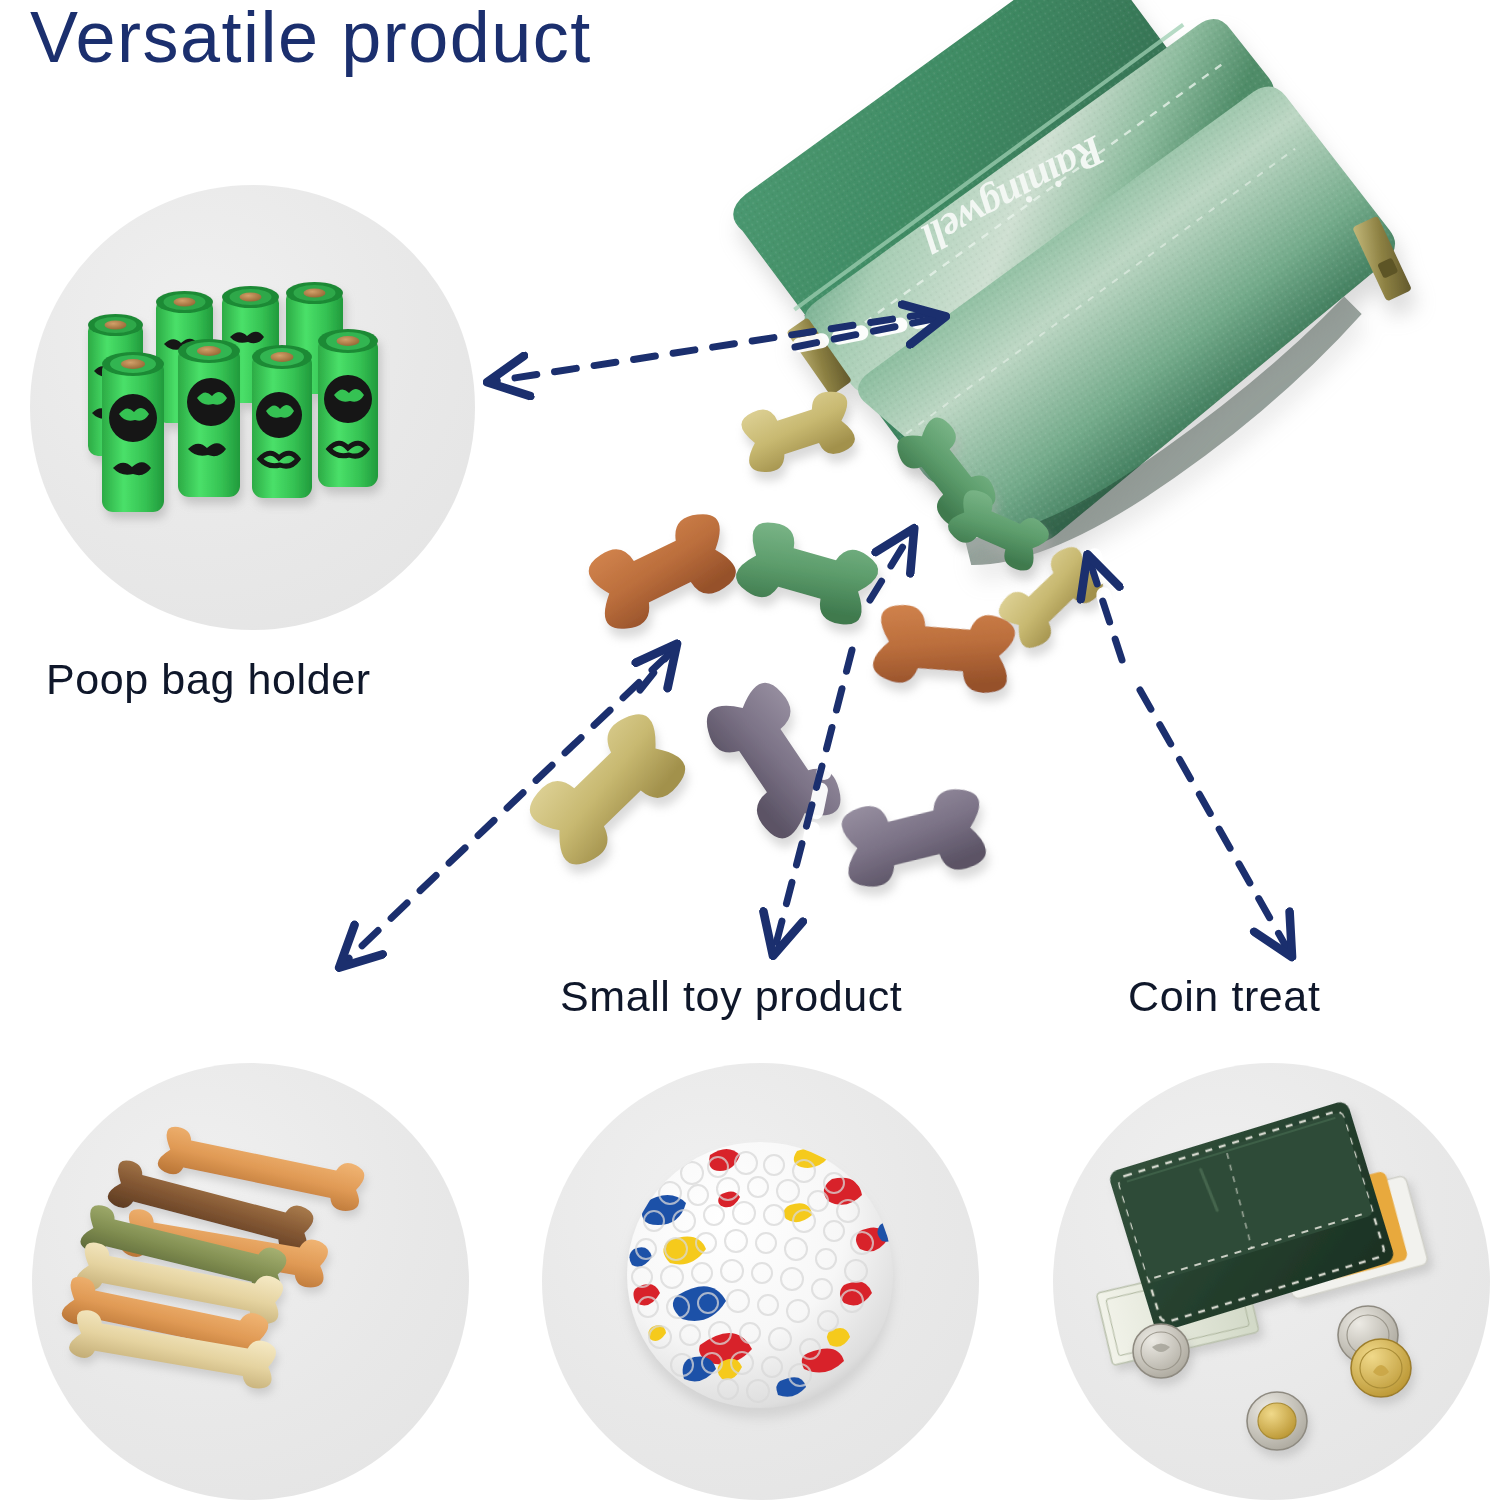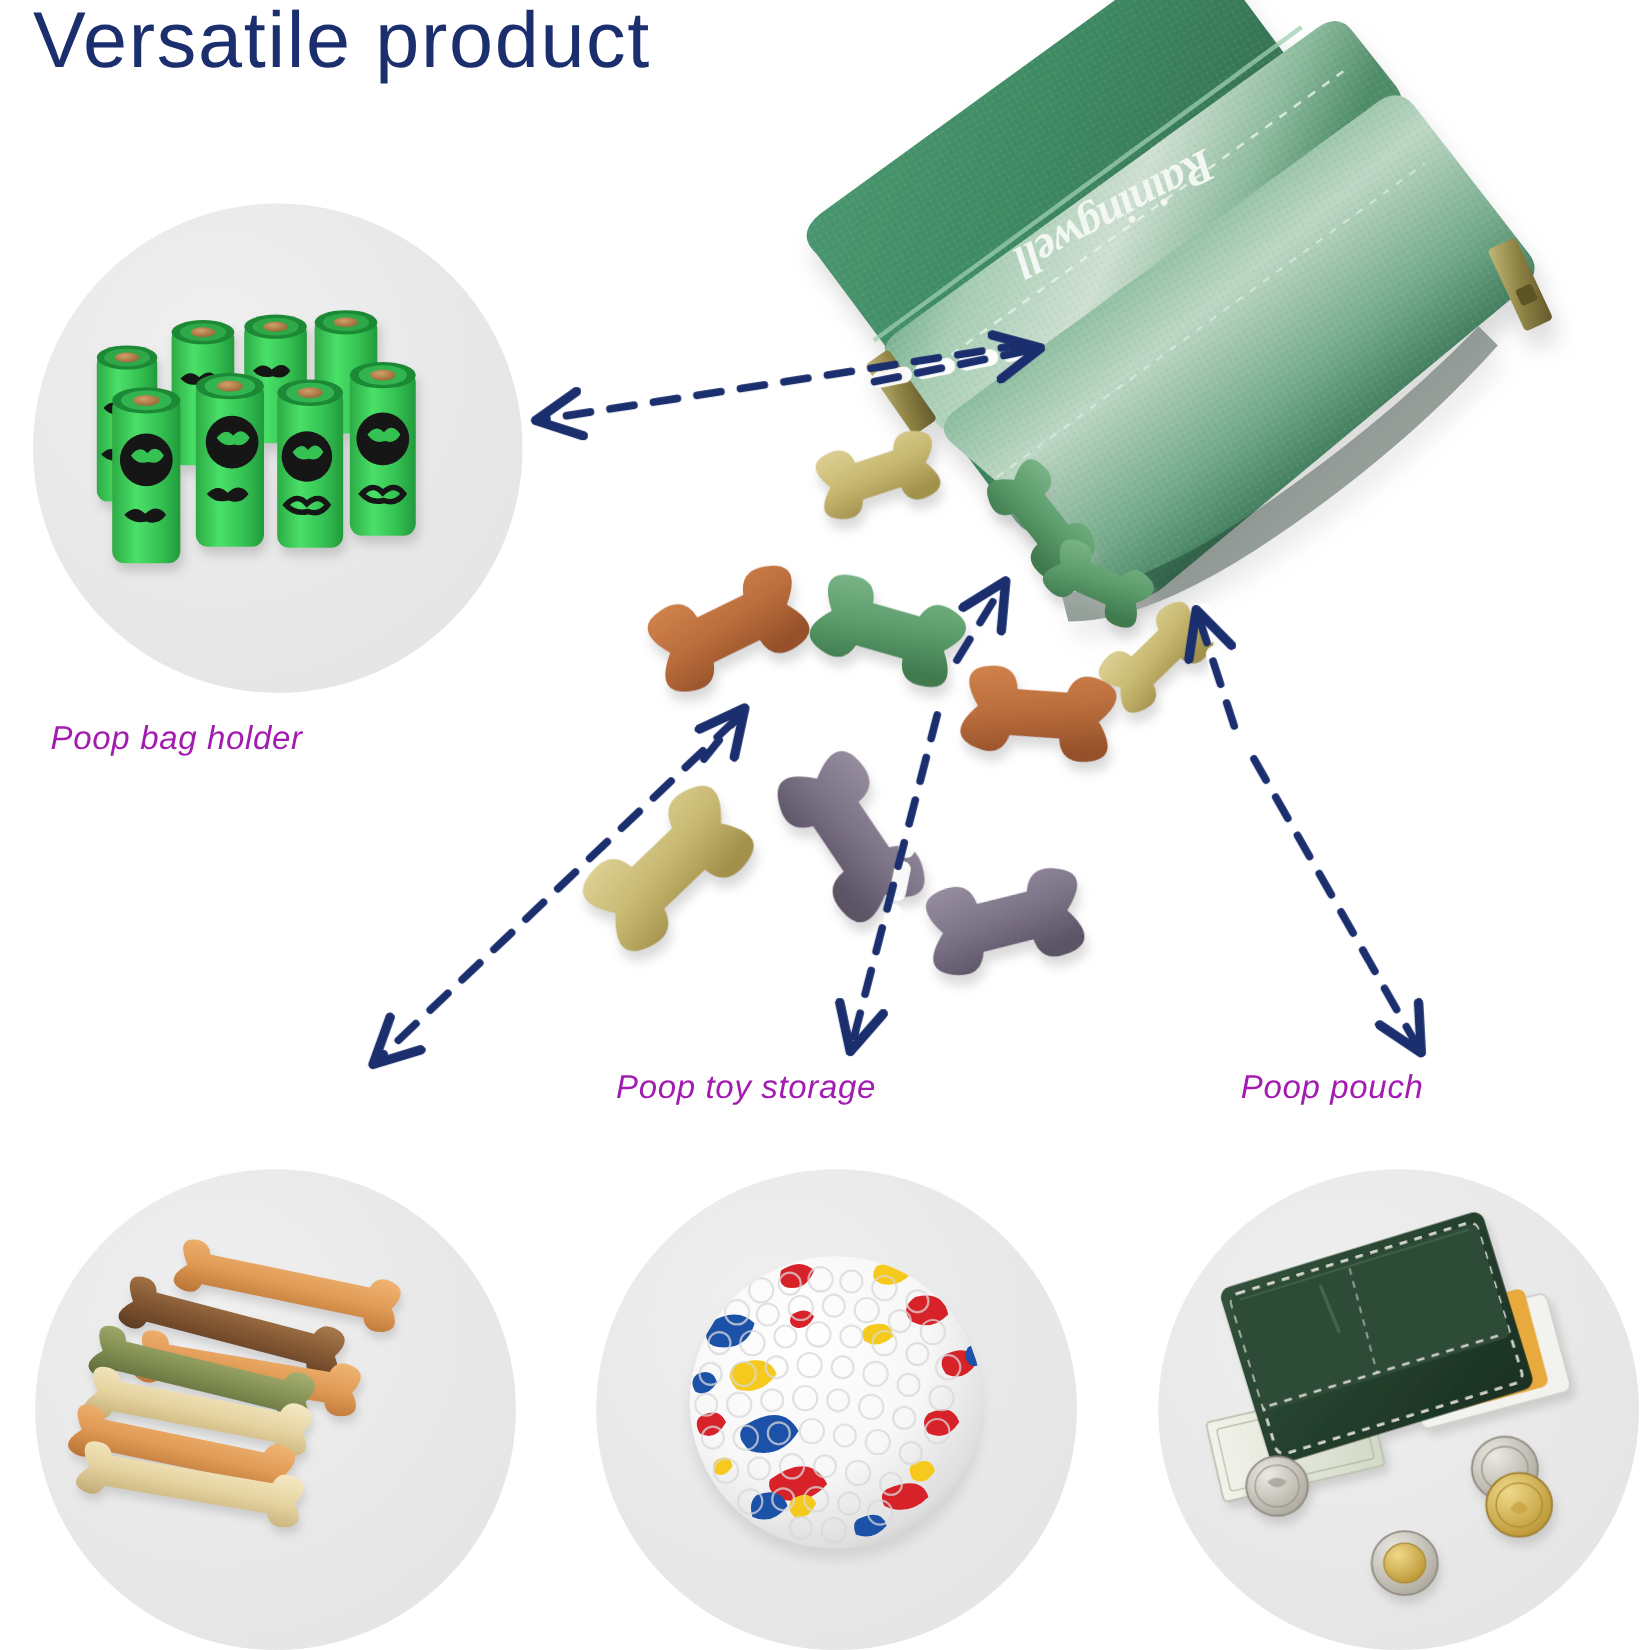--- a/index.html
+++ b/index.html
@@ -12,22 +12,22 @@
   .page-title{
     position:absolute;left:30px;top:-4px;
     font-size:72px;line-height:1.15;
     font-weight:300;letter-spacing:1.5px;
     color:#1b2f6e;white-space:nowrap;
   }
 
   
   .caption{
     position:absolute;
-    font-size:30px;font-weight:300;letter-spacing:.6px;
-    color:#a21caf;white-space:nowrap;font-style:italic;
+    font-size:43px;font-weight:300;letter-spacing:.6px;
+    color:#0f172a;white-space:nowrap;
   }
   #cap-poop{left:46px;top:655px;}
   #cap-treat{left:78px;top:972px;}
   #cap-toy{left:560px;top:972px;}
   #cap-coin{left:1128px;top:972px;}
 
   
   .circle{
     position:absolute;border-radius:50%;
     background:radial-gradient(circle at 38% 32%, #f0f0f0 0%, #e8e8e8 55%, #e3e3e3 100%);
@@ -304,21 +304,21 @@
               <circle cx="200" cy="300" r="11"></circle>
               <circle cx="230" cy="304" r="10"></circle>
             <circle cx="258" cy="312" r="11"></circle>
               <circle cx="186" cy="326" r="10"></circle>
               <circle cx="216" cy="328" r="11"></circle>
           </g>
         </g>
       </g>
     </svg>
   </div>
-  <div class="caption" id="cap-toy">Poop toy storage</div>
+  <div class="caption" id="cap-toy">Small toy product</div>
 
   <div class="circle" id="circle-coin">
     <svg class="scene" viewBox="0 0 437 437">
       <defs>
         <linearGradient id="leatherG" x1="0" y1="0" x2="1" y2="1">
           <stop offset="0" stop-color="#33523c"></stop>
             <stop offset=".5" stop-color="#25402e"></stop>
             <stop offset="1" stop-color="#1a3022"></stop>
         </linearGradient>
         <linearGradient id="billG" x1="0" y1="0" x2="1" y2="0">
@@ -384,21 +384,21 @@
           <ellipse cx="0" cy="0" rx="21" ry="20" fill="none" stroke="#a98c36" stroke-width="1.2"></ellipse>
           <path d="M-8 4 q8 -14 16 0 q-8 8 -16 0z" fill="#c9a544" opacity=".85"></path>
         </g>
         <g transform="translate(224,358)">
           <ellipse cx="0" cy="0" rx="30" ry="29" fill="url(#silverG)" stroke="#8e8a80" stroke-width="1.6"></ellipse>
           <ellipse cx="0" cy="0" rx="19" ry="18" fill="url(#goldG)" stroke="#a98c36" stroke-width="1.2"></ellipse>
         </g>
       </g>
     </svg>
   </div>
-  <div class="caption" id="cap-coin">Poop pouch</div>
+  <div class="caption" id="cap-coin">Coin treat</div>
 
   <svg id="overlay" viewBox="0 0 1493 1500">
     <defs>
       <linearGradient id="pouchTop" x1="0" y1="0" x2="1" y2="1">
         <stop offset="0" stop-color="#4c9a72"></stop>
         <stop offset=".35" stop-color="#3f8a63"></stop>
         <stop offset=".72" stop-color="#356f52"></stop>
         <stop offset="1" stop-color="#2c5f46"></stop>
       </linearGradient>
       <linearGradient id="pouchBand" x1="0" y1="0" x2="1" y2="0.4">

